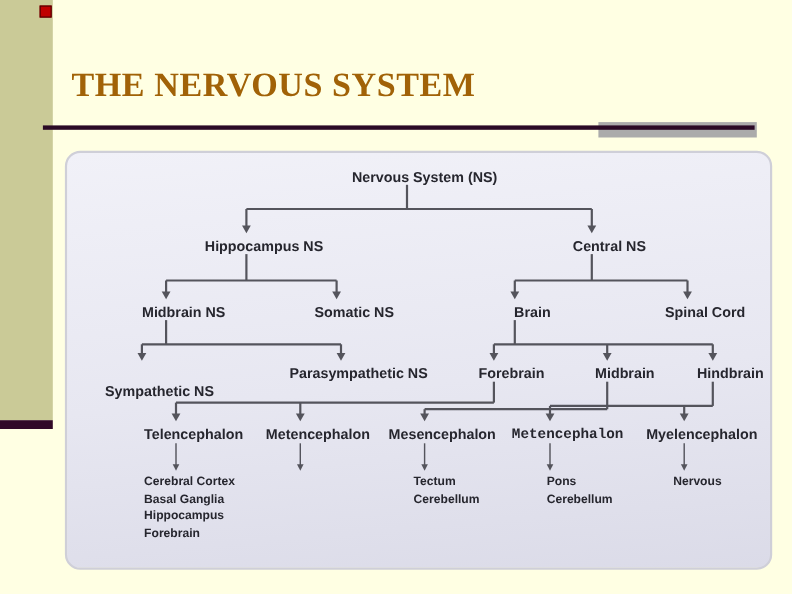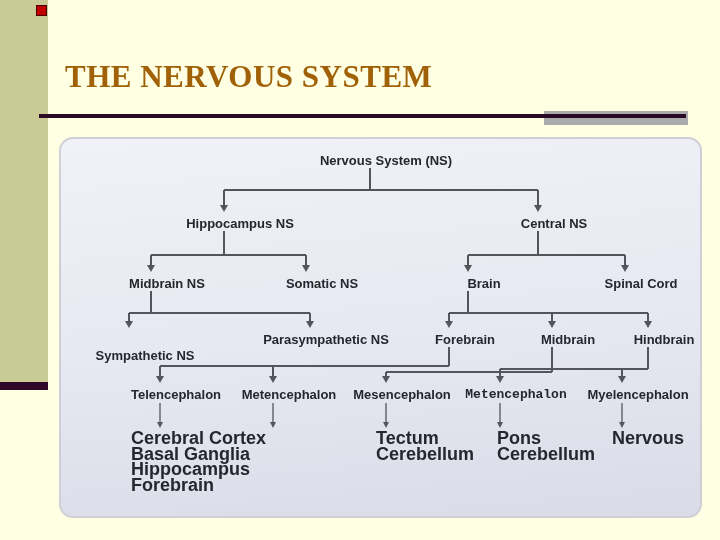--- a/index.html
+++ b/index.html
@@ -23,21 +23,21 @@
     background:linear-gradient(175deg,#F1F1F8 0%,#E7E7F1 55%,#DBDBE8 100%);
     border:2px solid #CFCFD8;border-radius:14px;z-index:4;
   }
   #connector-svg{position:absolute;left:0;top:0;z-index:5;pointer-events:none;}
   #diagram-nodes{position:absolute;left:16px;top:0;width:612px;height:540px;z-index:6;pointer-events:none;}
   .node{
     position:absolute;transform:translateX(-50%);
     font-size:13px;font-weight:bold;color:#26262E;white-space:nowrap;
   }
   .leaf-list{
-    position:absolute;font-size:18px;font-weight:bold;color:#26262E;
+    position:absolute;font-size:11px;font-weight:bold;color:#26262E;
     line-height:15.5px;white-space:nowrap;
   }
 </style>
 </head>
 <body>
 
 <div class="sidebar"></div>
 <div class="sidebar-band"></div>
 <div class="red-square"></div>
 

